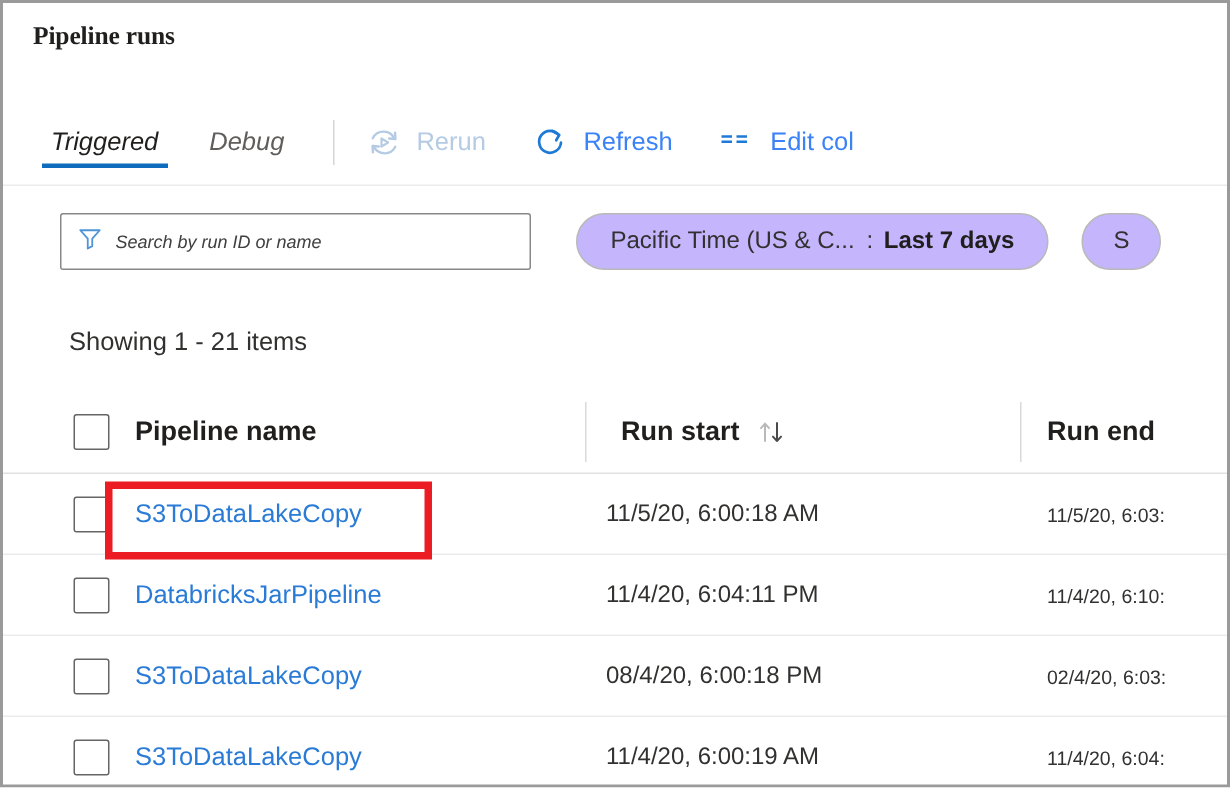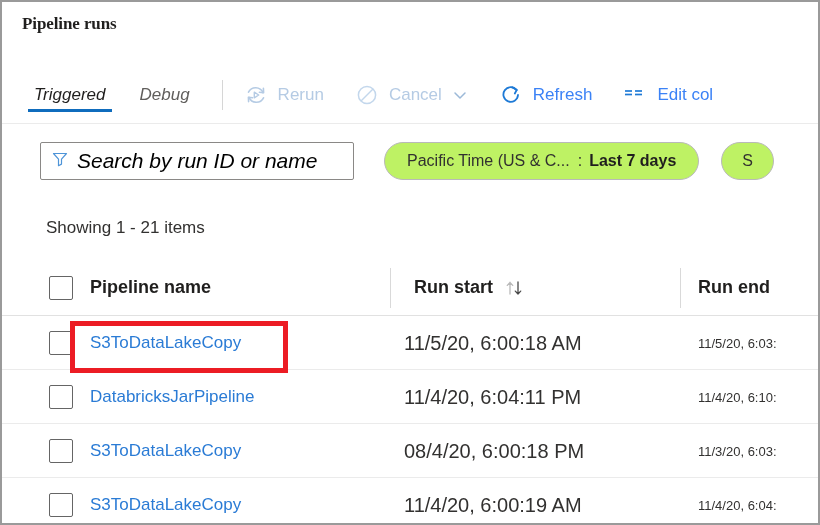--- a/index.html
+++ b/index.html
@@ -131,37 +131,37 @@
     height: 38px;
     border: 1px solid #8a8886;
     border-radius: 2px;
     display: flex;
     align-items: center;
     padding: 0 10px;
     background: #fff;
     cursor: text;
   }
   .search-ph {
-    font-size: 21px;
+    font-size: 12px;
     font-style: italic;
-    color: #000000;
+    color: #404040;
     margin-left: 8px;
     user-select: none;
   }
 
   .pill {
     height: 38px;
     border: 1px solid #b9b9b9;
     border-radius: 19px;
     display: flex;
     align-items: center;
     padding: 0 22px;
     font-size: 16px;
     color: #323130;
-    background: #bef264;
+    background: #c4b5fd;
     white-space: nowrap;
     cursor: pointer;
   }
   .pill-time { margin-left: 30px; }
   .pill-value { font-weight: bold; color: #201f1e; margin-left: 3px; }
   .pill-colon { margin: 0 4px 0 8px; }
   .pill-partial { margin-left: 22px; padding: 0 20px; }
 
   
   .showing {
@@ -240,21 +240,21 @@
     cursor: pointer;
     white-space: nowrap;
   }
   .cell-start {
     position: absolute;
     left: 402px;
     top: 0;
     height: 54px;
     display: flex;
     align-items: center;
-    font-size: 20px;
+    font-size: 16px;
     color: #323130;
     white-space: nowrap;
   }
   .cell-end {
     position: absolute;
     left: 696px;
     top: 0;
     height: 54px;
     display: flex;
     align-items: center;
@@ -301,34 +301,20 @@
           <path d="M4.5 9.2A8 8 0 0 1 19 9.6" stroke="#b5cbe4" stroke-width="1.6" stroke-linecap="round"></path>
           <path d="M19.5 14.8A8 8 0 0 1 5 14.4" stroke="#b5cbe4" stroke-width="1.6" stroke-linecap="round"></path>
           <path d="M19.4 5.4l.2 4.3-4.2-.4" stroke="#b5cbe4" stroke-width="1.6" stroke-linecap="round" stroke-linejoin="round"></path>
           <path d="M4.6 18.6l-.2-4.3 4.2.4" stroke="#b5cbe4" stroke-width="1.6" stroke-linecap="round" stroke-linejoin="round"></path>
           <path d="M10.3 9.2l4.4 2.8-4.4 2.8z" stroke="#b5cbe4" stroke-width="1.4" stroke-linejoin="round" fill="none"></path>
         </svg>
       </span>
       <span>Rerun</span>
     </div>
 
-    <div class="cmd-btn disabled">
-      <span class="cmd-ico">
-        <svg width="24" height="24" viewBox="0 0 24 24" fill="none">
-          <circle cx="12" cy="12" r="8.6" stroke="#c3d7ec" stroke-width="1.5"></circle>
-          <line x1="6" y1="18" x2="18" y2="6" stroke="#c3d7ec" stroke-width="1.5"></line>
-        </svg>
-      </span>
-      <span>Cancel</span>
-      <span class="chev">
-        <svg width="16" height="16" viewBox="0 0 16 16" fill="none">
-          <path d="M3 6l5 5 5-5" stroke="#9cb9d8" stroke-width="1.5" stroke-linecap="round" stroke-linejoin="round"></path>
-        </svg>
-      </span>
-    </div>
 
     <div class="cmd-btn">
       <span class="cmd-ico">
         <svg width="24" height="24" viewBox="0 0 24 24" fill="none">
           <path d="M17.6 7.2A7.3 7.3 0 1 0 19 12" stroke="#1e7ad6" stroke-width="1.8" stroke-linecap="round"></path>
           <path d="M13.2 4.3l4.6 2.6-2 3.6" stroke="#1e7ad6" stroke-width="1.8" stroke-linecap="round" stroke-linejoin="round" fill="none"></path>
         </svg>
       </span>
       <span>Refresh</span>
     </div>
@@ -409,21 +395,21 @@
       <div class="cbx"></div>
       <div class="cell-name">DatabricksJarPipeline</div>
       <div class="cell-start">11/4/20, 6:04:11 PM</div>
       <div class="cell-end">11/4/20, 6:10:</div>
     </div>
 
     <div class="row">
       <div class="cbx"></div>
       <div class="cell-name">S3ToDataLakeCopy</div>
       <div class="cell-start">08/4/20, 6:00:18 PM</div>
-      <div class="cell-end">11/3/20, 6:03:</div>
+      <div class="cell-end">02/4/20, 6:03:</div>
     </div>
 
     <div class="row">
       <div class="cbx"></div>
       <div class="cell-name">S3ToDataLakeCopy</div>
       <div class="cell-start">11/4/20, 6:00:19 AM</div>
       <div class="cell-end">11/4/20, 6:04:</div>
     </div>
 
   </div>

